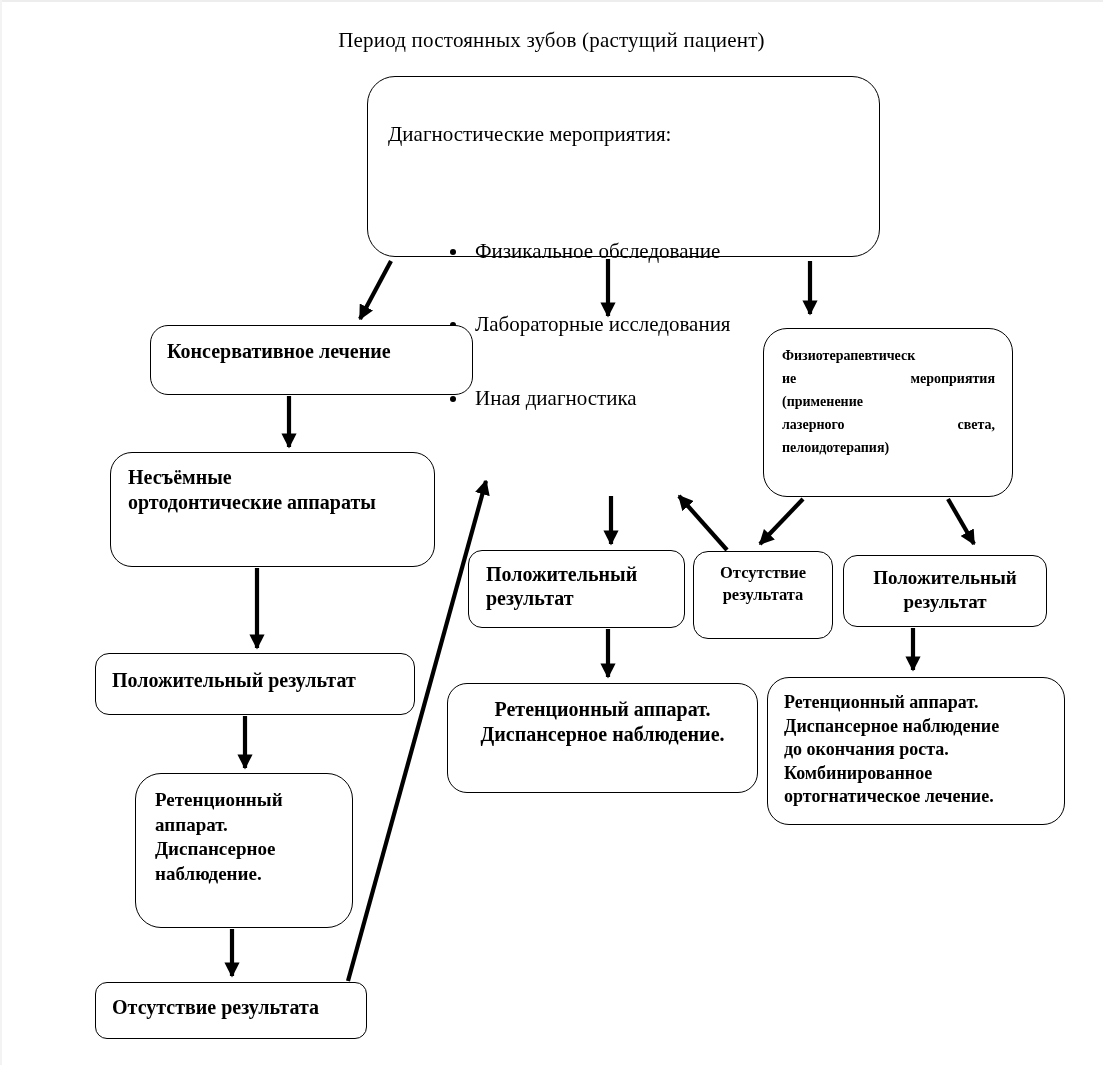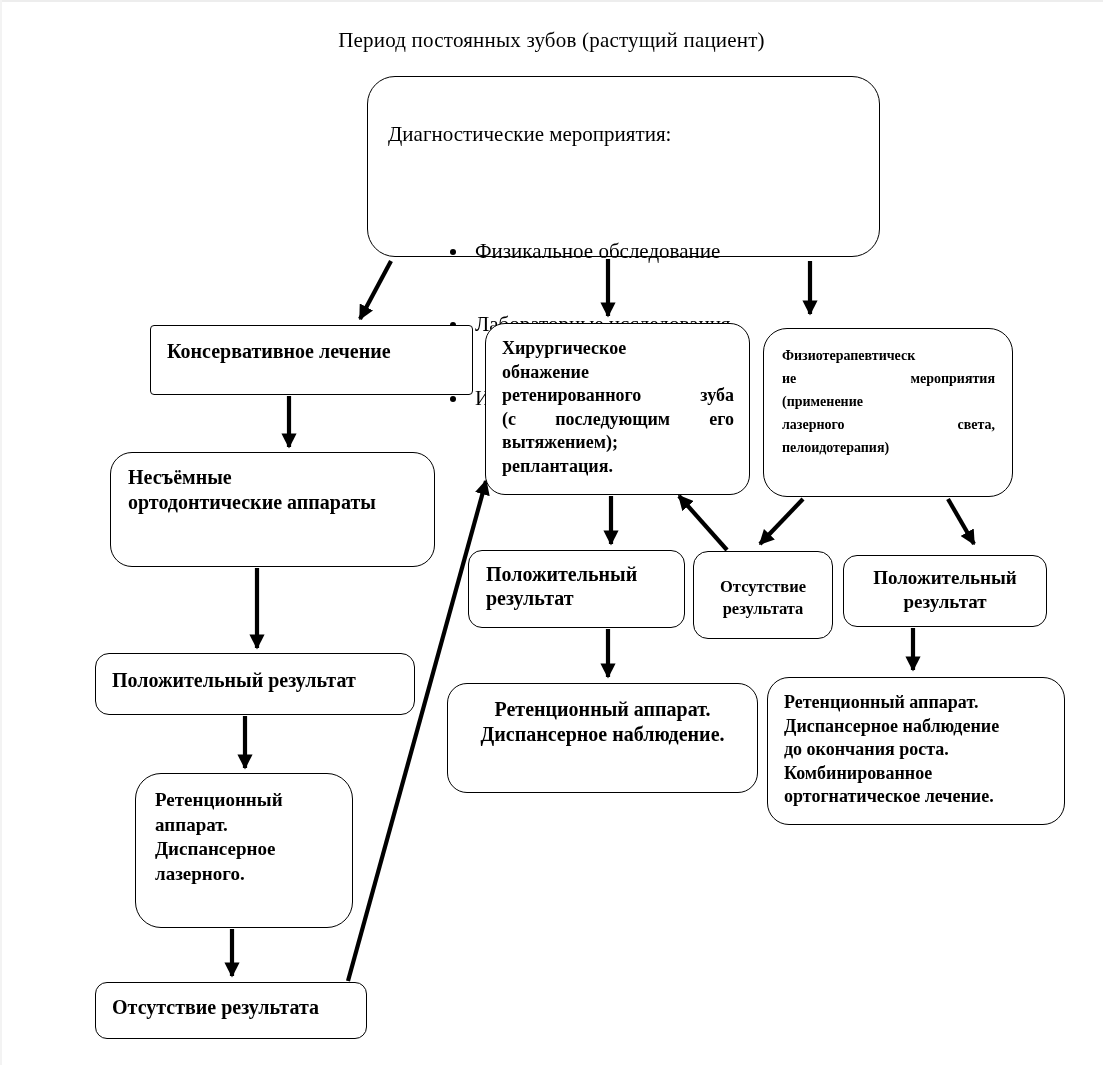--- a/index.html
+++ b/index.html
@@ -53,21 +53,21 @@
     padding: 0 0 0 81px;
     list-style: disc;
   }
   #diagnostics li {
     line-height: 37px;
     padding-left: 6px;
     margin-top: 10px;
   }
   #box-conservative {
     left: 150px; top: 325px; width: 323px; height: 70px;
-    border-radius: 4px; font-size: 20px; padding: 13px 14px 0 16px;
+    border-radius: 18px; font-size: 20px; padding: 13px 14px 0 16px;
   }
   #box-surgery {
     left: 485px; top: 323px; width: 265px; height: 172px;
     border-radius: 20px; font-size: 18px; line-height: 23.5px;
     padding: 13px 15px 0 16px;
     text-align: justify; text-align-last: justify;
   }
   #box-physio {
     left: 763px; top: 328px; width: 250px; height: 169px;
     border-radius: 24px; font-size: 14px; line-height: 23px;
@@ -84,21 +84,21 @@
     border-radius: 14px; font-size: 20px; padding: 14px 10px 0 16px;
   }
   #box-center-positive {
     left: 468px; top: 550px; width: 217px; height: 78px;
     border-radius: 14px; font-size: 20px; line-height: 24px;
     padding: 11px 8px 0 17px;
   }
   #box-center-noresult {
     left: 693px; top: 551px; width: 140px; height: 88px;
     border-radius: 15px; font-size: 16.5px; line-height: 22px;
-    padding: 24px 4px 0 4px; text-align: center;
+    padding: 10px 4px 0 4px; text-align: center;
   }
   #box-right-positive {
     left: 843px; top: 555px; width: 204px; height: 72px;
     border-radius: 14px; font-size: 19px; line-height: 23.5px;
     padding: 10px 6px 0 6px; text-align: center;
   }
   #box-left-retention {
     left: 135px; top: 773px; width: 218px; height: 155px;
     border-radius: 26px; font-size: 19px; line-height: 24.5px;
     padding: 14px 12px 0 19px;
@@ -158,44 +158,38 @@
   <div class="box" id="diagnostics">
     <div class="diag-heading">Диагностические мероприятия:</div>
     <ul>
       <li>Физикальное обследование</li>
       <li>Лабораторные исследования</li>
       <li>Иная диагностика</li>
     </ul>
   </div>
 
   <div class="box" id="box-conservative">Консервативное лечение</div>
-  <div class="box" id="box-surgery">Хирургическое
-обнажение
-ретенированного зуба
-(с последующим его
-вытяжением);
-реплантация.</div>
   <div class="box" id="box-physio">Физиотерапевтическ
 ие мероприятия
 (применение
 лазерного света,
 пелоидотерапия)</div>
   <div class="box" id="box-fixed">Несъёмные
 ортодонтические аппараты</div>
   <div class="box" id="box-left-positive">Положительный результат</div>
   <div class="box" id="box-center-positive">Положительный
 результат</div>
   <div class="box" id="box-center-noresult">Отсутствие
 результата</div>
   <div class="box" id="box-right-positive">Положительный
 результат</div>
   <div class="box" id="box-left-retention">Ретенционный
 аппарат.
 Диспансерное
-лазерного.</div>
+наблюдение.</div>
   <div class="box" id="box-center-retention">Ретенционный аппарат.
 Диспансерное наблюдение.</div>
   <div class="box" id="box-right-retention">Ретенционный аппарат.
 Диспансерное наблюдение
 до окончания роста.
 Комбинированное
 ортогнатическое лечение.</div>
   <div class="box" id="box-bl-noresult">Отсутствие результата</div>
 </div>
 

